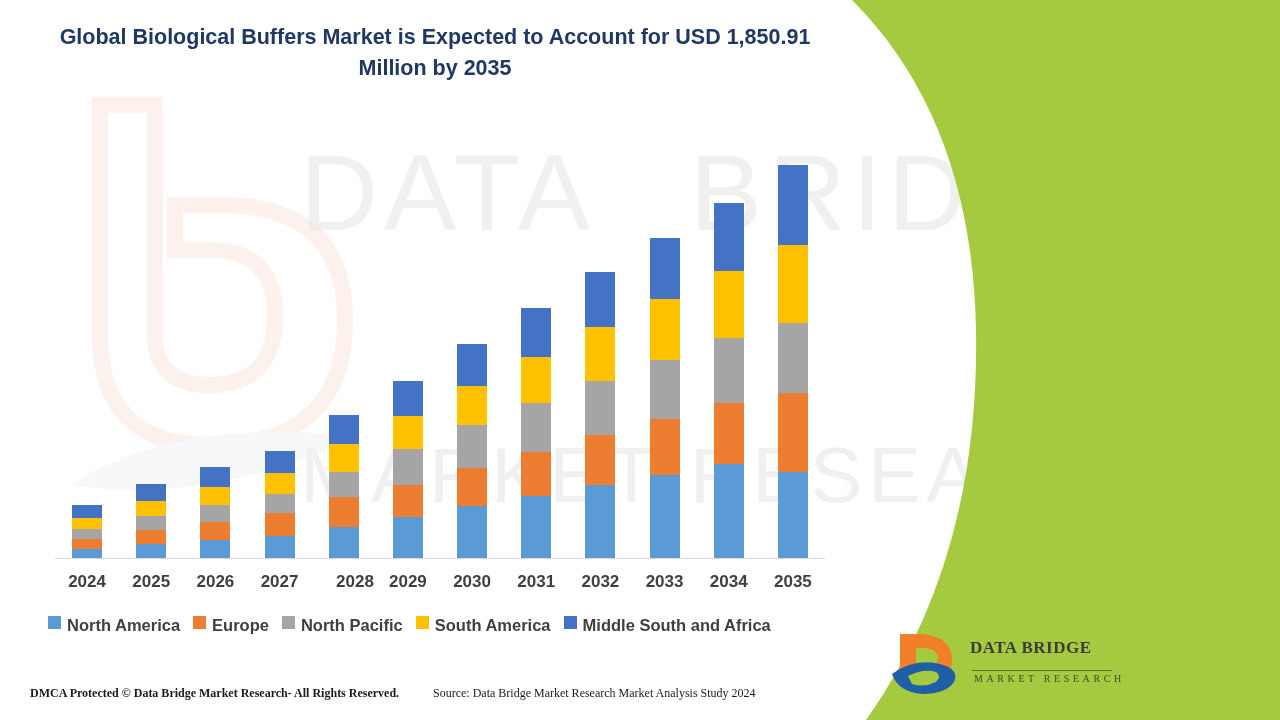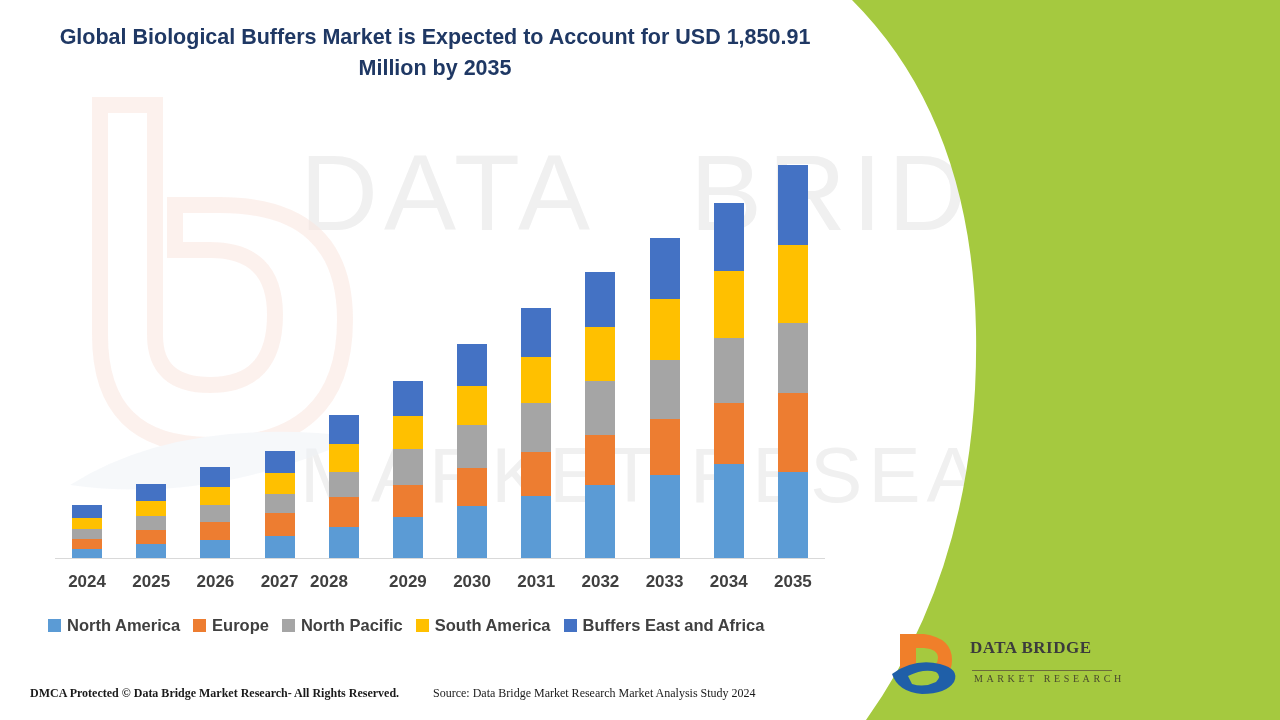--- a/index.html
+++ b/index.html
@@ -51,21 +51,21 @@
   .x-tick {
     position:absolute; width:64px; text-align:center;
     font-size:17px; font-weight:700; color:#404040;
   }
 
   
   #legend {
     position:absolute; left:48px; top:616px; width:790px;
     display:flex; align-items:center; gap:13px; flex-wrap:nowrap;
   }
-  .legend-item { display:flex; align-items:center; gap:6px; }
+  .legend-item { display:flex; align-items:flex-start; gap:6px; }
   .legend-swatch { width:13px; height:13px; flex:none; }
   .legend-label { font-size:16.5px; font-weight:700; color:#404040; white-space:nowrap; }
 
   
   #footer { position:absolute; left:0; top:682px; width:850px; height:30px; }
   .foot-text {
     position:absolute; font-family:"Liberation Serif", serif;
     font-size:12px; color:#1a1a1a; white-space:nowrap;
   }
   #foot-dmca   { left:30px; top:4px; font-weight:700; }
@@ -192,21 +192,21 @@
           <div class="seg" style="background: rgb(237, 125, 49); height: 20.1522%;"></div>
           <div class="seg" style="background: rgb(91, 155, 213); height: 21.9352%;"></div>
         </div>
       </div>
     <div id="axis-line"></div>
     <div id="x-labels">
         <div class="x-tick" style="left: 0.0833333px;">2024</div>
         <div class="x-tick" style="left: 64.25px; text-align: center;">2025</div>
         <div class="x-tick" style="left: 128.417px;">2026</div>
         <div class="x-tick" style="left: 192.583px;">2027</div>
-        <div class="x-tick" style="left: 242px;">2028</div>
+        <div class="x-tick" style="left: 268px;">2028</div>
         <div class="x-tick" style="left: 320.917px;">2029</div>
         <div class="x-tick" style="left: 385.083px;">2030</div>
         <div class="x-tick" style="left: 449.25px;">2031</div>
         <div class="x-tick" style="left: 513.417px;">2032</div>
         <div class="x-tick" style="left: 577.583px;">2033</div>
         <div class="x-tick" style="left: 641.75px;">2034</div>
         <div class="x-tick" style="left: 705.917px;">2035</div>
       </div>
   </div>
 
@@ -222,21 +222,21 @@
       <div class="legend-item">
         <span class="legend-swatch" style="background: rgb(165, 165, 165);"></span>
         <span class="legend-label">North Pacific</span>
       </div>
       <div class="legend-item">
         <span class="legend-swatch" style="background: rgb(255, 192, 0);"></span>
         <span class="legend-label">South America</span>
       </div>
       <div class="legend-item">
         <span class="legend-swatch" style="background: rgb(68, 114, 196);"></span>
-        <span class="legend-label">Buffers East and Africa</span>
+        <span class="legend-label">Middle South and Africa</span>
       </div>
     </div>
 
   <div id="footer">
     <div class="foot-text" id="foot-dmca">DMCA Protected © Data Bridge Market Research- All Rights Reserved.</div>
     <div class="foot-text" id="foot-source">Source: Data Bridge Market Research Market Analysis Study 2024</div>
   </div>
 
   <div id="green-panel">
     <svg id="green-svg" width="450" height="720" viewBox="0 0 450 720">

